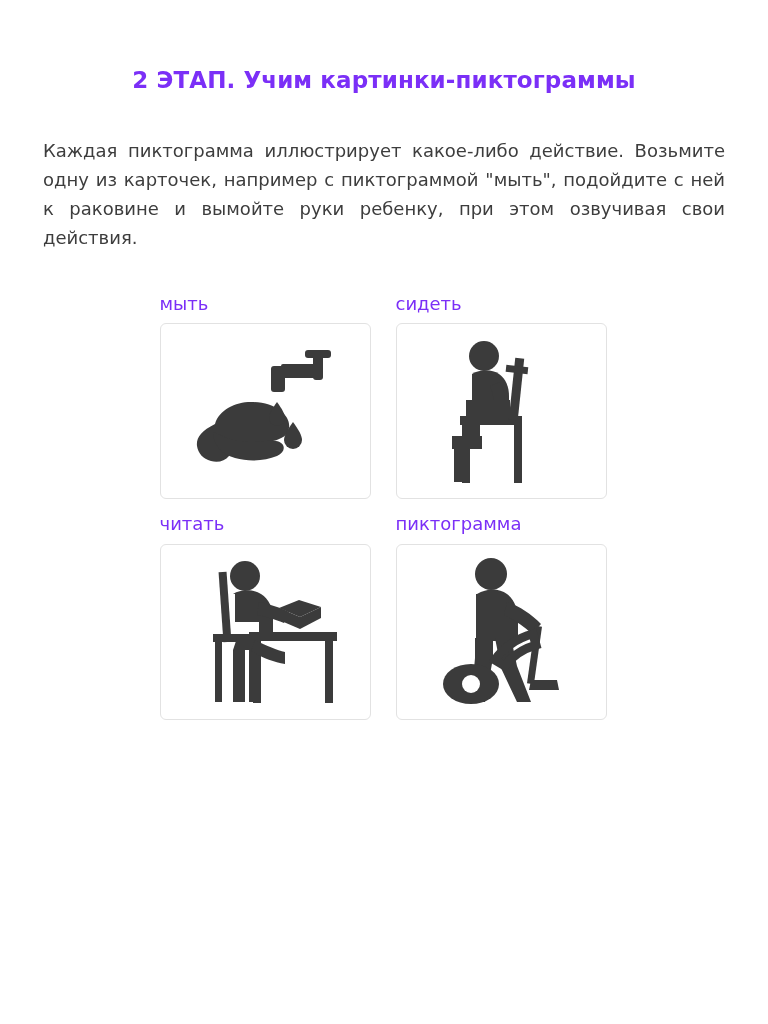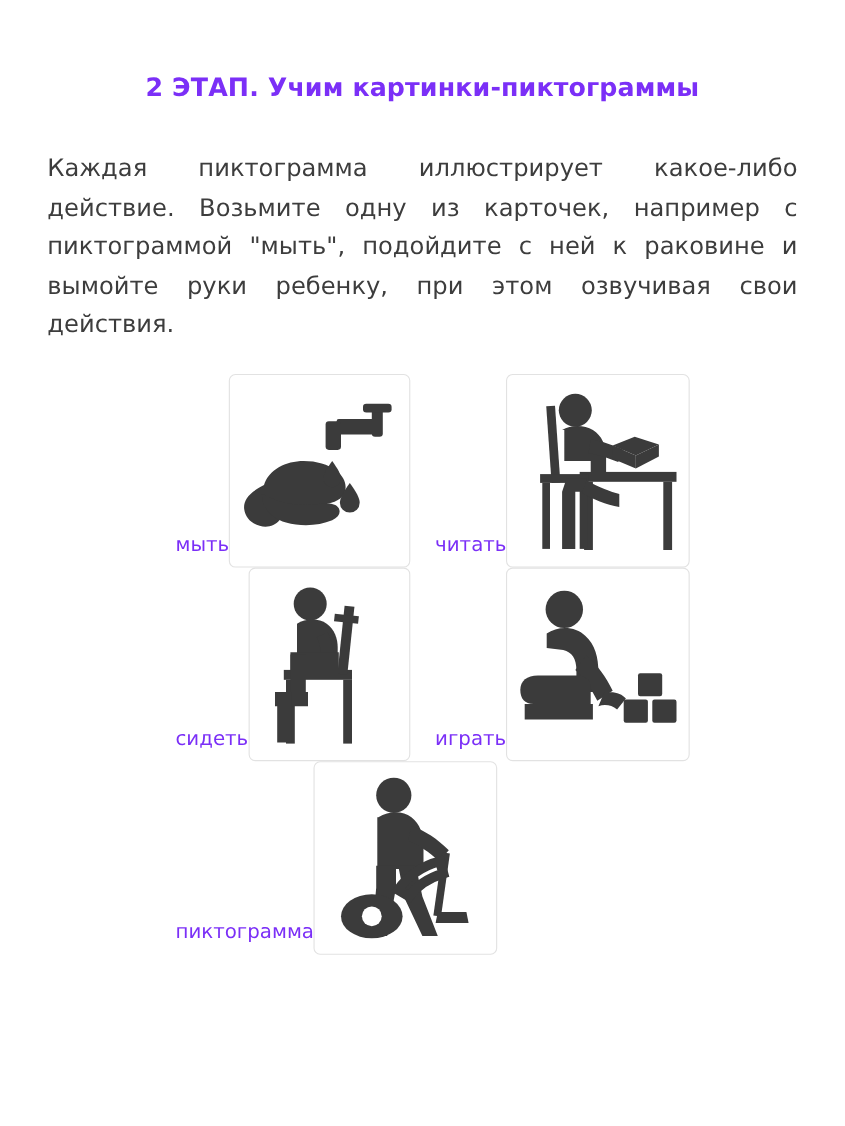--- a/index.html
+++ b/index.html
@@ -24,37 +24,37 @@
   .title {
     text-align: center;
     color: #7b2ff7;
     font-size: 23px;
     font-weight: bold;
     letter-spacing: 0.1px;
     margin: 0 0 40px 0;
     line-height: 1.3;
   }
   .intro {
-    font-size: 22px;
+    font-size: 18px;
     line-height: 1.62;
     color: #3d3d3d;
     text-align: justify;
     margin: 0 3px 26px 3px;
   }
   .grid {
     display: grid;
     grid-template-columns: 213px 213px;
     justify-content: center;
     column-gap: 23px;
     row-gap: 0px;
   }
   .cell {
     display: flex;
-    flex-direction: row;
-    align-items: flex-end;
+    flex-direction: column;
+    align-items: flex-start;
   }
   .caption {
     color: #7b2ff7;
     font-size: 18px;
     margin: 14px 0 9px 0;
     text-align: center;
     line-height: 1.2;
   }
   .card {
     width: 211px;
@@ -98,54 +98,20 @@
             <path d="M28 96 c0 12 8 22 22 26 c14 4 30 3 42 -2 c6 -3 8 -7 6 -11 c-2 -4 -8 -5 -16 -4 c-14 2 -30 1 -40 -3 c-7 -3 -12 -6 -14 -6z"></path>
 
             <path d="M92 66 c5 7 8 12 8 16 a8 8 0 0 1 -16 0 c0 -4 3 -9 8 -16z"></path>
             <path d="M108 86 c6 8 9 14 9 18 a9 9 0 0 1 -18 0 c0 -4 3 -10 9 -18z"></path>
           </g>
         </svg>
       </div>
     </div>
 
     <div class="cell">
-      <div class="caption">читать</div>
-      <div class="card">
-        <svg width="165" height="155" viewBox="0 0 165 155">
-          <g class="ico">
-
-            <circle cx="62" cy="22" r="15"></circle>
-
-            <path d="M50 40 c8 -5 20 -5 28 0 c8 5 12 14 12 24 l0 18 l-14 0 l0 -14 l-24 0 l0 -28z"></path>
-
-            <path d="M76 48 c10 2 22 6 30 10 l-5 11 c-10 -4 -20 -7 -27 -8z"></path>
-
-            <rect x="66" y="78" width="88" height="9"></rect>
-
-            <rect x="70" y="87" width="8" height="62"></rect>
-            <rect x="142" y="87" width="8" height="62"></rect>
-
-            <path d="M96 54 l20 -8 l22 7 l-21 10z"></path>
-            <path d="M96 54 l21 9 l0 12 l-21 -9z"></path>
-            <path d="M138 53 l-21 10 l0 12 l21 -11z"></path>
-
-            <rect x="38" y="18" width="8" height="70" transform="rotate(-4 42 53)"></rect>
-            <rect x="30" y="80" width="44" height="8"></rect>
-
-            <rect x="32" y="88" width="7" height="60"></rect>
-            <rect x="66" y="88" width="7" height="60"></rect>
-
-            <path d="M54 84 l18 0 l0 12 l-10 0 l0 52 l-12 0 l0 -52z"></path>
-            <path d="M72 86 c12 6 22 10 30 12 l0 12 c-12 -2 -24 -7 -34 -13z"></path>
-          </g>
-        </svg>
-      </div>
-    </div>
-
-    <div class="cell">
       <div class="caption">сидеть</div>
       <div class="card">
         <svg width="130" height="150" viewBox="0 0 130 150">
           <g class="ico">
 
             <circle cx="48" cy="20" r="15"></circle>
 
             <path d="M36 38 c8 -5 20 -5 27 0 c7 5 10 13 10 22 l0 20 l-37 0 l0 -42z"></path>
 
             <path d="M64 46 c5 10 6 22 5 32 l-11 0 c1 -9 0 -19 -4 -28z"></path>
@@ -161,43 +127,53 @@
             <path d="M30 64 l44 0 l0 18 l-44 0z"></path>
             <path d="M30 66 l14 0 l0 40 l-14 0z"></path>
             <path d="M16 100 l30 0 l0 13 l-30 0z"></path>
             <path d="M18 100 l13 0 l0 46 l-13 0z"></path>
           </g>
         </svg>
       </div>
     </div>
 
     <div class="cell">
-      <div class="caption">играть</div>
-      <div class="card">
-        <svg width="165" height="145" viewBox="0 0 165 145">
-          <g class="ico">
-
-            <circle cx="52" cy="22" r="17"></circle>
-
-            <path d="M36 44 c10 -7 26 -7 35 2 c9 8 12 20 12 33 l0 18 l-20 0 l0 -20 c0 -10 -4 -16 -12 -18 l-15 -2z"></path>
-
-            <path d="M72 64 c10 8 18 20 24 32 l-14 9 c-6 -12 -13 -22 -20 -28z"></path>
-
-            <path d="M88 98 c8 -2 16 0 20 5 l-8 10 c-5 -4 -11 -5 -17 -3z"></path>
-
-            <path d="M28 82 l36 0 c8 0 12 5 12 12 l0 14 l-52 0 c-8 0 -12 -5 -12 -13 c0 -8 6 -13 16 -13z"></path>
-            <path d="M16 108 l62 0 l0 14 l-62 0z"></path>
-
-            <rect x="106" y="104" width="22" height="21" rx="2"></rect>
-            <rect x="132" y="104" width="22" height="21" rx="2"></rect>
-            <rect x="119" y="80" width="22" height="21" rx="2"></rect>
-          </g>
-        </svg>
-      </div>
-    </div>
+      <div class="caption">читать</div>
+      <div class="card">
+        <svg width="165" height="155" viewBox="0 0 165 155">
+          <g class="ico">
+
+            <circle cx="62" cy="22" r="15"></circle>
+
+            <path d="M50 40 c8 -5 20 -5 28 0 c8 5 12 14 12 24 l0 18 l-14 0 l0 -14 l-24 0 l0 -28z"></path>
+
+            <path d="M76 48 c10 2 22 6 30 10 l-5 11 c-10 -4 -20 -7 -27 -8z"></path>
+
+            <rect x="66" y="78" width="88" height="9"></rect>
+
+            <rect x="70" y="87" width="8" height="62"></rect>
+            <rect x="142" y="87" width="8" height="62"></rect>
+
+            <path d="M96 54 l20 -8 l22 7 l-21 10z"></path>
+            <path d="M96 54 l21 9 l0 12 l-21 -9z"></path>
+            <path d="M138 53 l-21 10 l0 12 l21 -11z"></path>
+
+            <rect x="38" y="18" width="8" height="70" transform="rotate(-4 42 53)"></rect>
+            <rect x="30" y="80" width="44" height="8"></rect>
+
+            <rect x="32" y="88" width="7" height="60"></rect>
+            <rect x="66" y="88" width="7" height="60"></rect>
+
+            <path d="M54 84 l18 0 l0 12 l-10 0 l0 52 l-12 0 l0 -52z"></path>
+            <path d="M72 86 c12 6 22 10 30 12 l0 12 c-12 -2 -24 -7 -34 -13z"></path>
+          </g>
+        </svg>
+      </div>
+    </div>
+
 
 
     <div class="cell">
       <div class="caption">пиктограмма</div>
       <div class="card">
         <svg width="165" height="155" viewBox="0 0 165 155">
           <g class="ico">
 
             <circle cx="72" cy="20" r="16"></circle>
 

